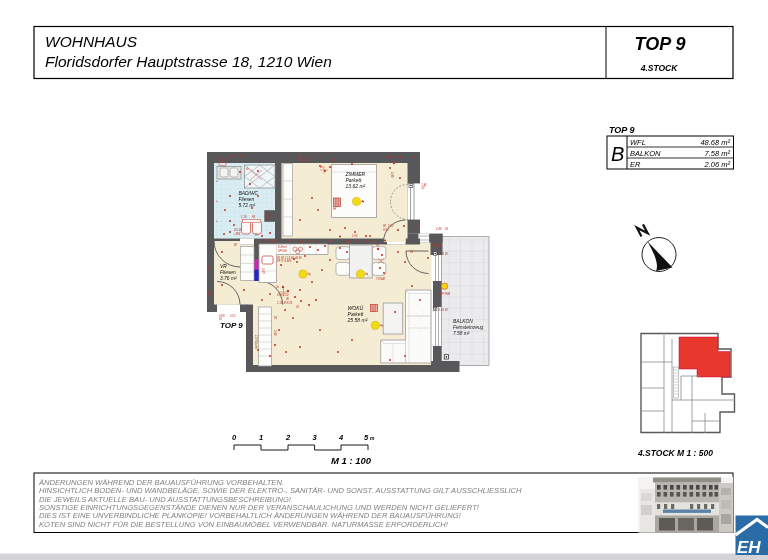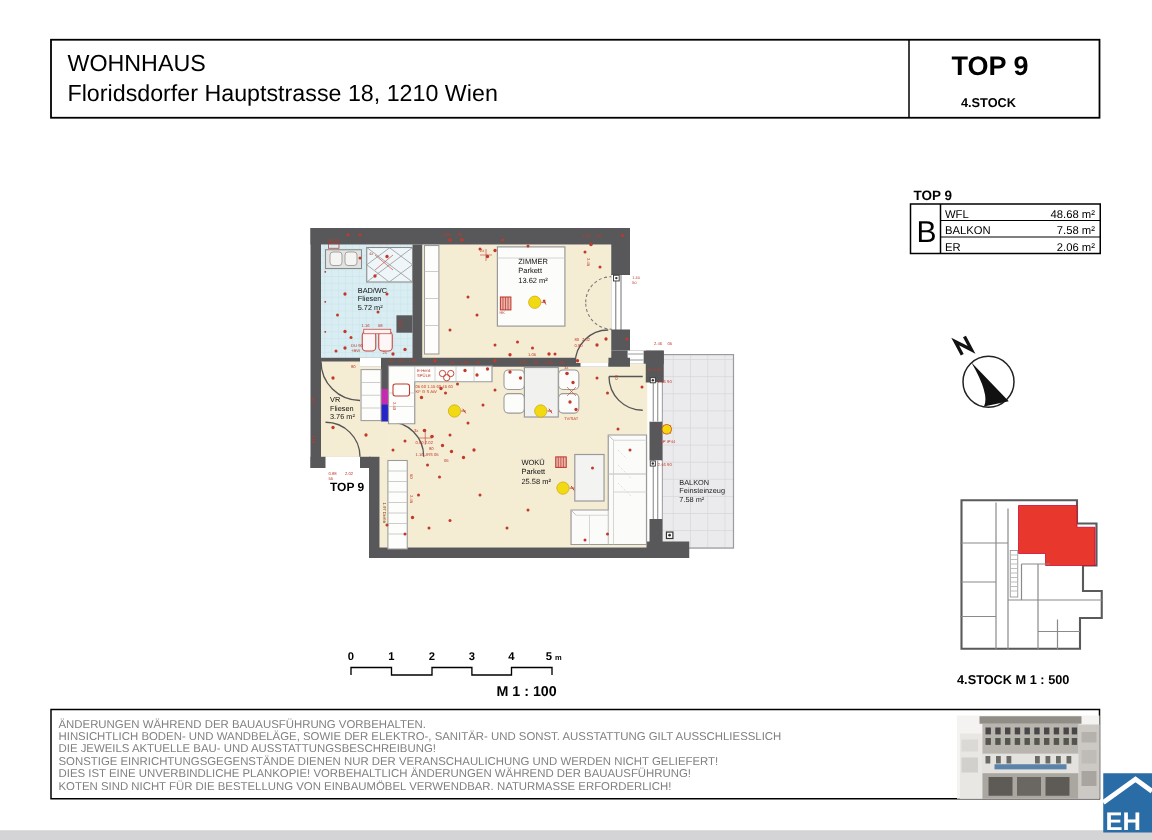--- a/index.html
+++ b/index.html
@@ -1,16 +1,16 @@
 <!DOCTYPE html>
 <html><head>
 <meta charset="utf-8">
 <style>
 html,body{margin:0;padding:0;background:#fff;}
-#page{position:relative;width:768px;height:560px;background:#fff;font-family:"Liberation Sans",sans-serif;overflow:hidden;}
+#page{position:relative;width:768px;height:560px;background:#fff;font-family:"Liberation Sans",sans-serif;overflow:hidden;font-style:italic;}
 svg{position:absolute;left:0;top:0;}
 text{font-family:"Liberation Sans",sans-serif;}
 </style>
 </head>
 <body>
 <div id="page">
 <svg width="768" height="560" viewBox="0 0 768 560">
 <defs>
 <pattern id="tile" width="4.6" height="4.6" patternUnits="userSpaceOnUse">
 <rect width="4.6" height="4.6" fill="#d9edf2"></rect>

